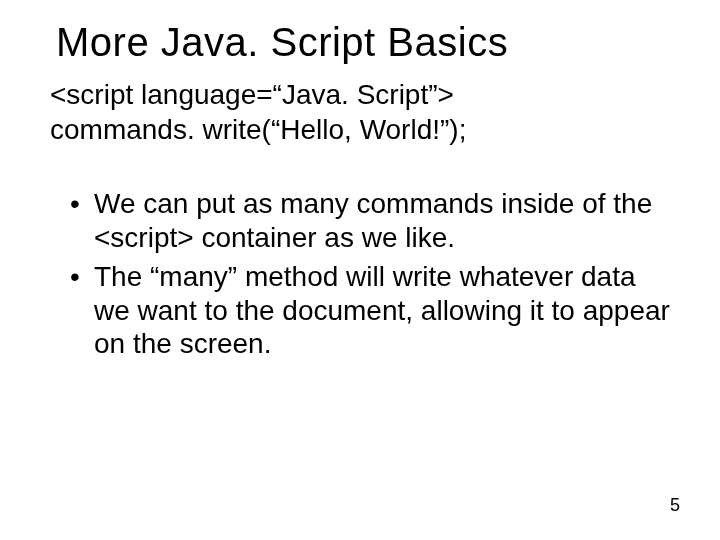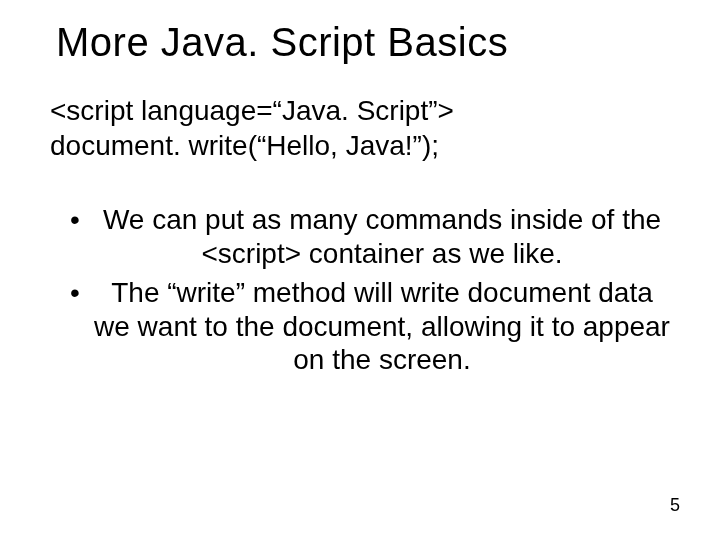--- a/index.html
+++ b/index.html
@@ -14,21 +14,21 @@
   }
   .slide {
     position: relative;
     width: 720px;
     height: 540px;
     box-sizing: border-box;
     padding: 20px 50px 0 50px;
   }
   .title {
     font-size: 40px;
-    margin: 0 0 28px 6px;
+    margin: 0 0 12px 6px;
     font-weight: 400;
     letter-spacing: 0.5px;
   }
   .code-block {
     font-size: 28px;
     line-height: 1.25;
     font-weight: 400;
     margin: 0 0 40px 0;
   }
   .code-line {
@@ -38,21 +38,20 @@
     list-style: none;
     padding: 0 0 0 20px;
     margin: 0;
     font-size: 28px;
     line-height: 1.2;
   }
   .bullets li {
     position: relative;
     padding-left: 24px;
     margin-bottom: 6px;
-    text-align: center;
   }
   .bullets li::before {
     content: "•";
     position: absolute;
     left: 0;
     top: 0;
   }
   .page-number {
     position: absolute;
     right: 40px;
@@ -62,23 +61,23 @@
 </style>
 </head>
 <body>
 
 <div class="slide">
 
   <h1 class="title">More Java. Script Basics</h1>
 
   <div class="code-block">
     <span class="code-line">&lt;script language=“Java. Script”&gt;</span>
-    <span class="code-line">document. write(“Hello, Java!”);</span>
+    <span class="code-line">commands. write(“Hello, World!”);</span>
   </div>
 
   <ul class="bullets">
     <li>We can put as many commands inside of the &lt;script&gt; container as we like.</li>
-    <li>The “write” method will write document data we want to the document, allowing it to appear on the screen.</li>
+    <li>The “many” method will write whatever data we want to the document, allowing it to appear on the screen.</li>
   </ul>
 
   <div class="page-number">5</div>
 
 </div>
 
 </body></html>

